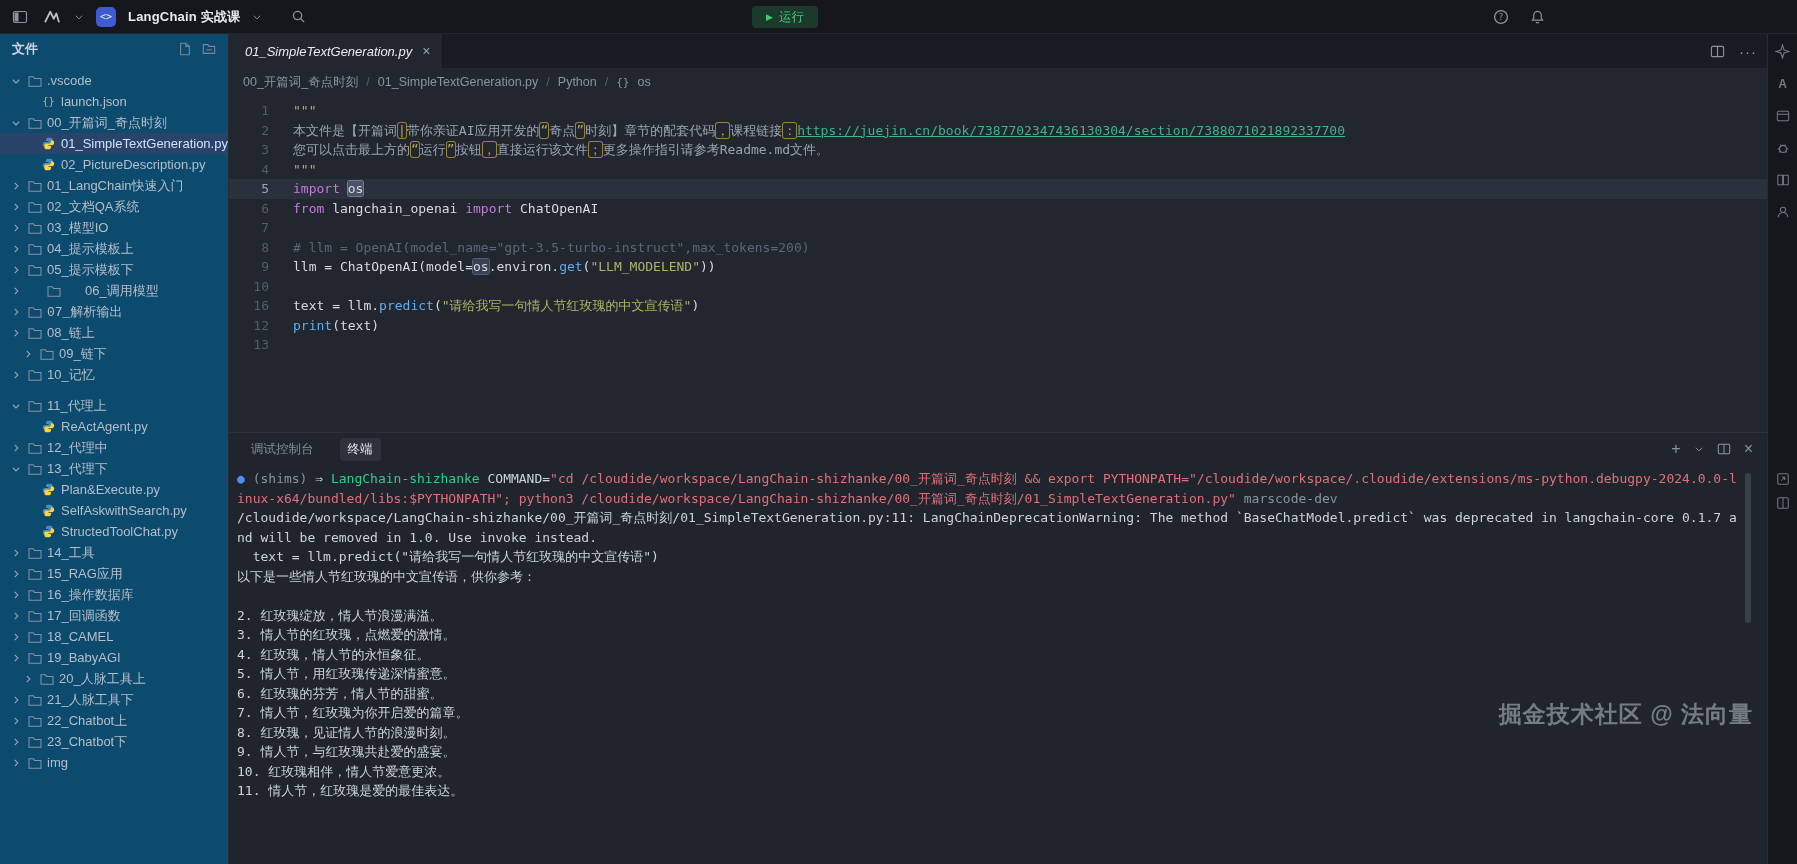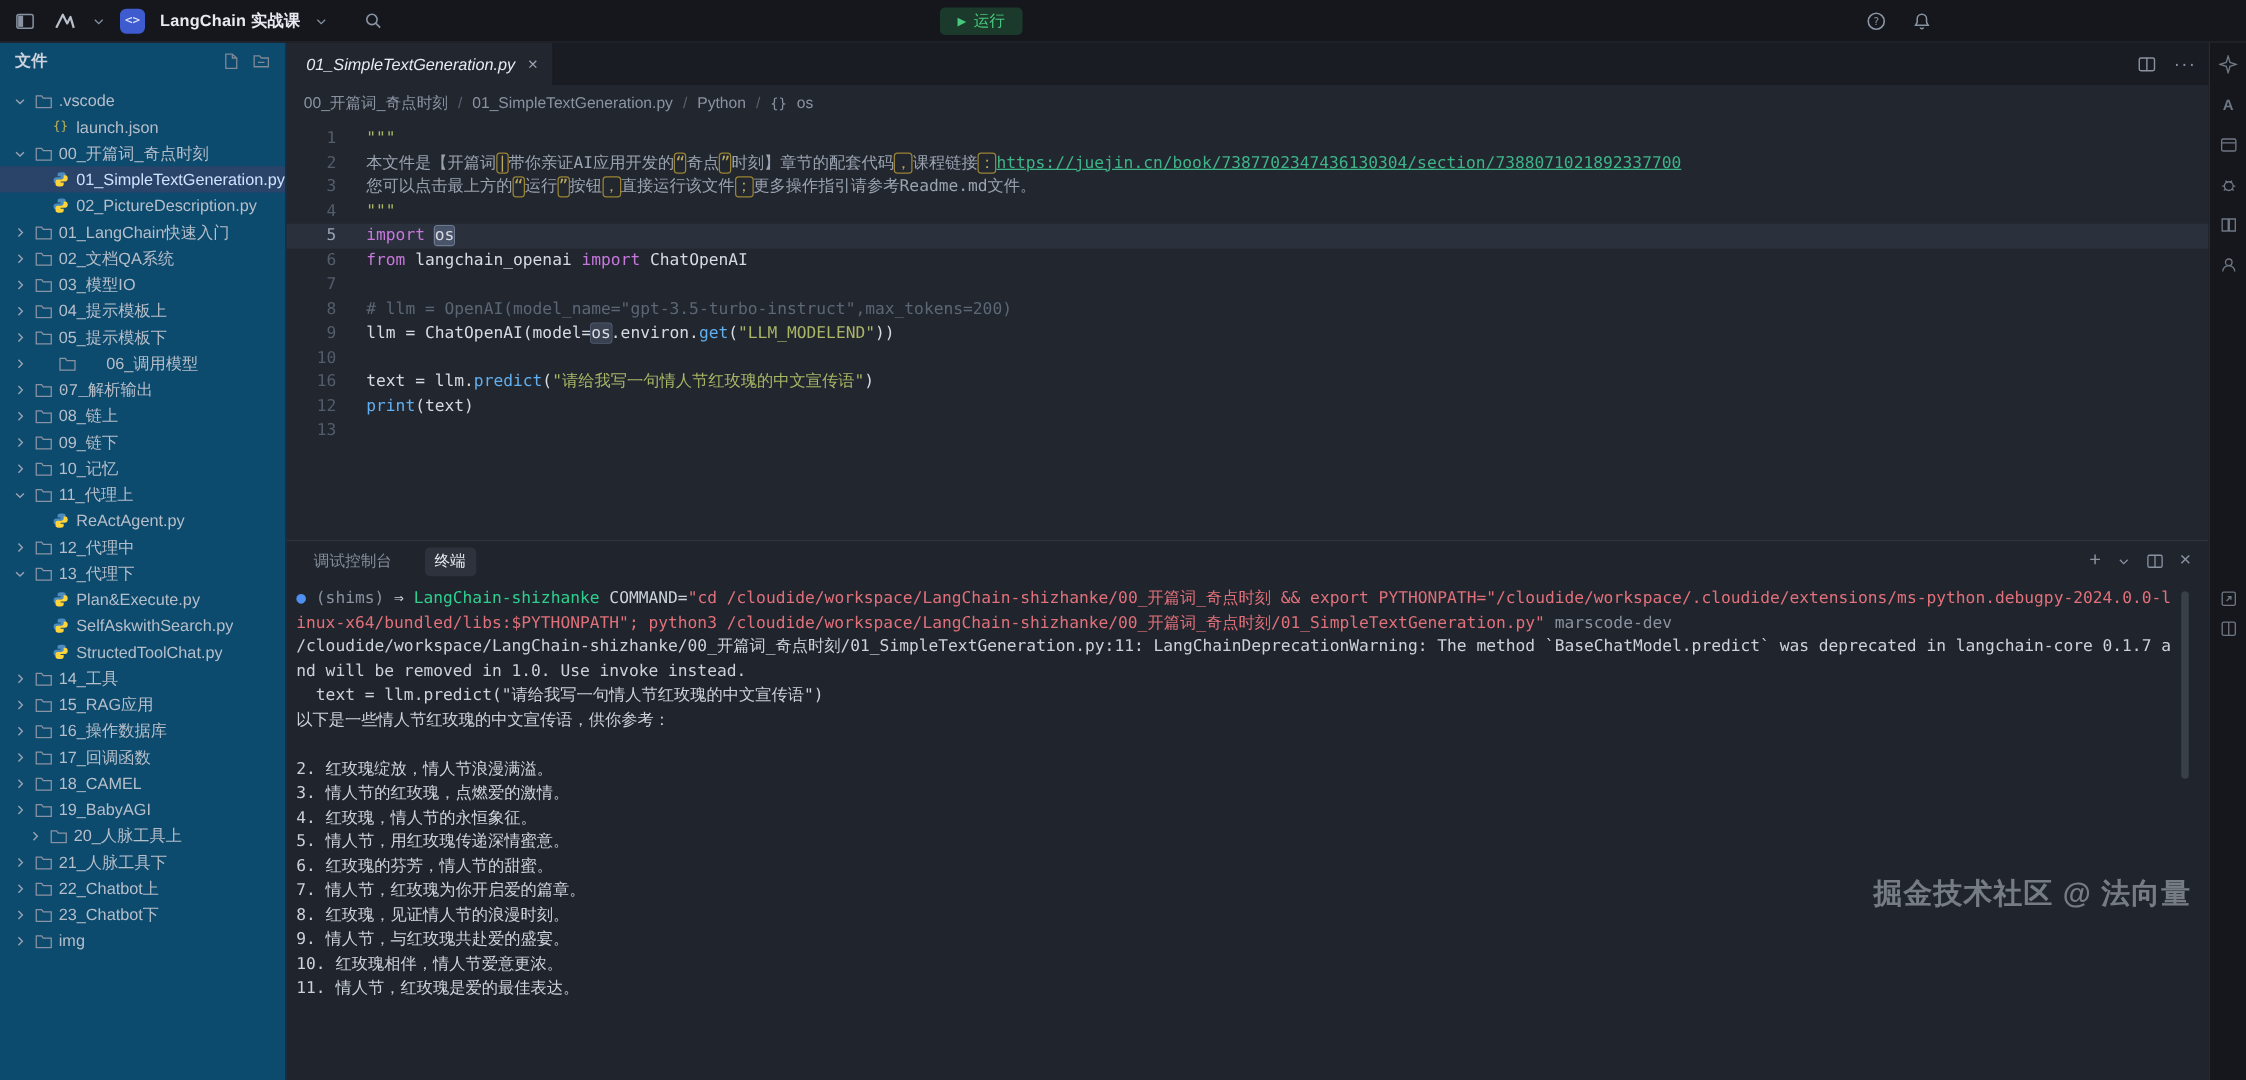--- a/index.html
+++ b/index.html
@@ -320,21 +320,21 @@
               <path d="M6 3l5 5-5 5" fill="none" stroke="#9aa3b2" stroke-width="1.8"></path>
             </svg>
           </span>
           <span class="ficon">
             <svg width="14" height="12" viewBox="0 0 16 14">
               <path d="M1 2h5l1.5 2H15v9H1z" fill="none" stroke="#8a93a2" stroke-width="1.2"></path>
             </svg>
           </span>
           <span class="tlabel">08_链上</span>
         </div>
-        <div class="tree-row" style="padding-left: 10px;">
+        <div class="tree-row" style="padding-left: 22px;">
           <span class="twisty">
             <svg width="10" height="10" viewBox="0 0 16 16">
               <path d="M6 3l5 5-5 5" fill="none" stroke="#9aa3b2" stroke-width="1.8"></path>
             </svg>
           </span>
           <span class="ficon">
             <svg width="14" height="12" viewBox="0 0 16 14">
               <path d="M1 2h5l1.5 2H15v9H1z" fill="none" stroke="#8a93a2" stroke-width="1.2"></path>
             </svg>
           </span>
@@ -346,21 +346,21 @@
               <path d="M6 3l5 5-5 5" fill="none" stroke="#9aa3b2" stroke-width="1.8"></path>
             </svg>
           </span>
           <span class="ficon">
             <svg width="14" height="12" viewBox="0 0 16 14">
               <path d="M1 2h5l1.5 2H15v9H1z" fill="none" stroke="#8a93a2" stroke-width="1.2"></path>
             </svg>
           </span>
           <span class="tlabel">10_记忆</span>
         </div>
-        <div class="tree-row" style="padding-left: 10px;">
+        <div class="tree-row" style="padding-left: 10px; margin-top: 10px;">
           <span class="twisty">
             <svg width="10" height="10" viewBox="0 0 16 16">
               <path d="M3 6l5 5 5-5" fill="none" stroke="#9aa3b2" stroke-width="1.8"></path>
             </svg>
           </span>
           <span class="ficon">
             <svg width="14" height="12" viewBox="0 0 16 14">
               <path d="M1 2h5l1.5 2H15v9H1z" fill="none" stroke="#8a93a2" stroke-width="1.2"></path>
             </svg>
           </span>

